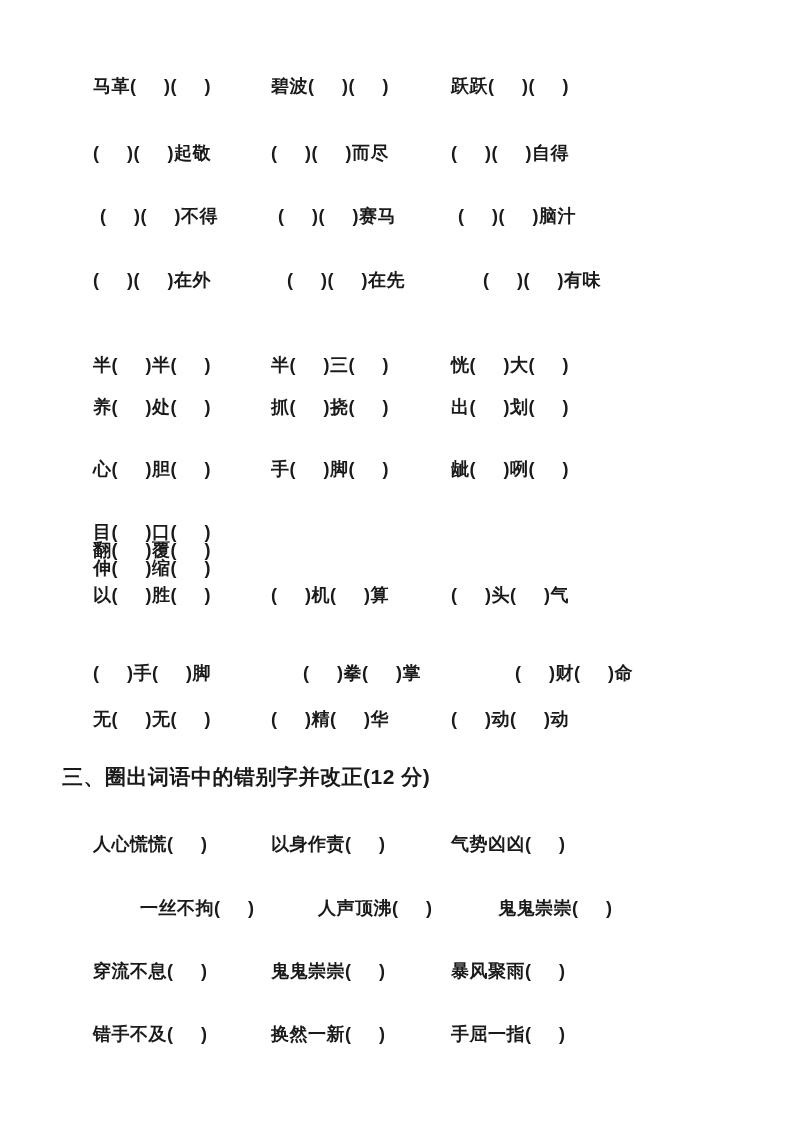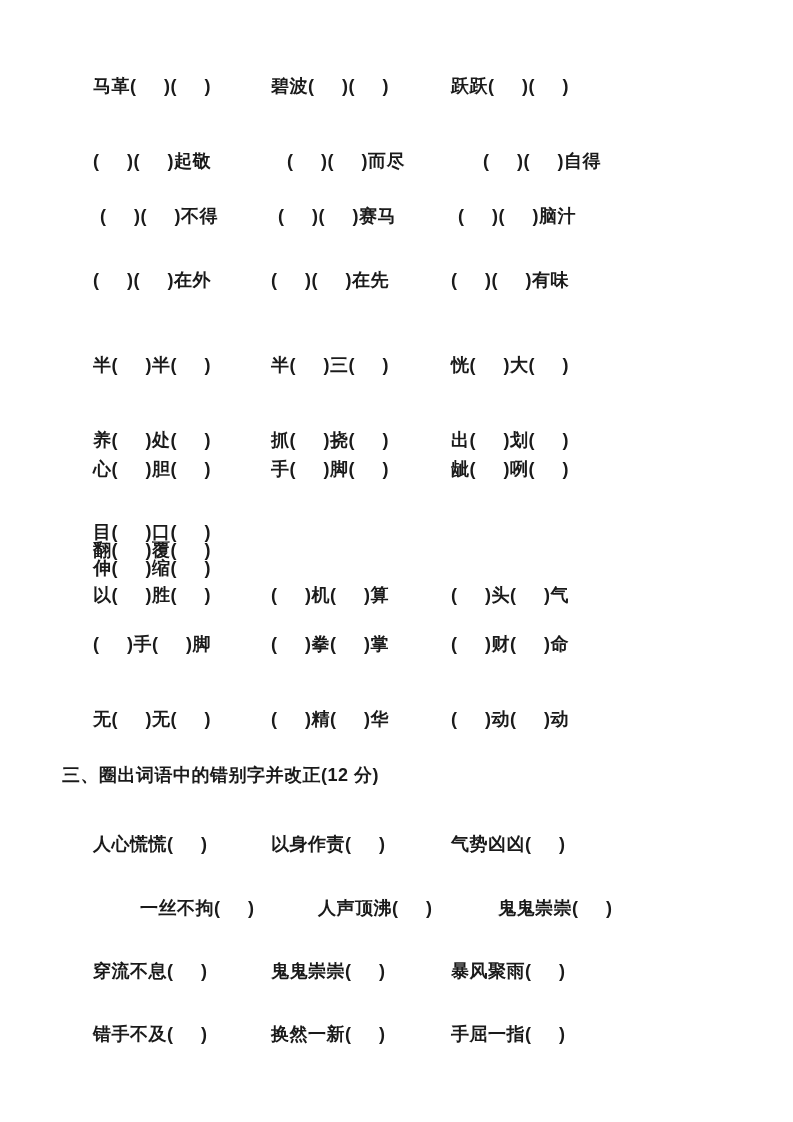--- a/index.html
+++ b/index.html
@@ -28,49 +28,49 @@
     letter-spacing: 0.5px;
   }
   .cell { display: inline-block; }
   .c1 { width: 178px; }
   .c2 { width: 180px; }
   .c3 { width: auto; }
   .heading {
     position: absolute;
     left: 62px;
     top: 766px;
-    font-size: 18px;
+    font-size: 21px;
     line-height: 1;
     font-weight: 700;
     letter-spacing: 0.5px;
     white-space: pre;
   }
   .footer {
     position: absolute;
     left: 0;
     top: 1086px;
     width: 793px;
     text-align: center;
     font-size: 14px;
     font-weight: 400;
     letter-spacing: 9px;
     color: #701a75;
     white-space: pre;
   }
   
   .r0  { top: 77px;  }
-  .r1  { top: 152px; gap: 16px; }
+  .r1  { top: 144px; }
   .r2  { top: 207px; margin-left: 7px; }
-  .r3  { top: 271px; }
+  .r3  { top: 271px; gap: 16px; }
   .r4  { top: 336px; margin-top: 20px; }
-  .r5  { top: 398px; margin-top: 33px; }
+  .r5  { top: 398px; }
   .r6  { top: 460px; }
   .r7  { top: 523px; flex-direction: column; }
   .r8  { top: 586px; }
-  .r9  { top: 635px; }
+  .r9  { top: 664px; gap: 32px; }
   .r10 { top: 710px; }
   
   .s0 { top: 835px;  }
   .s1 { top: 899px; margin-left: 47px;  }
   .s2 { top: 962px;  }
   .s3 { top: 1025px; }
 </style>
 </head>
 <body>
 

